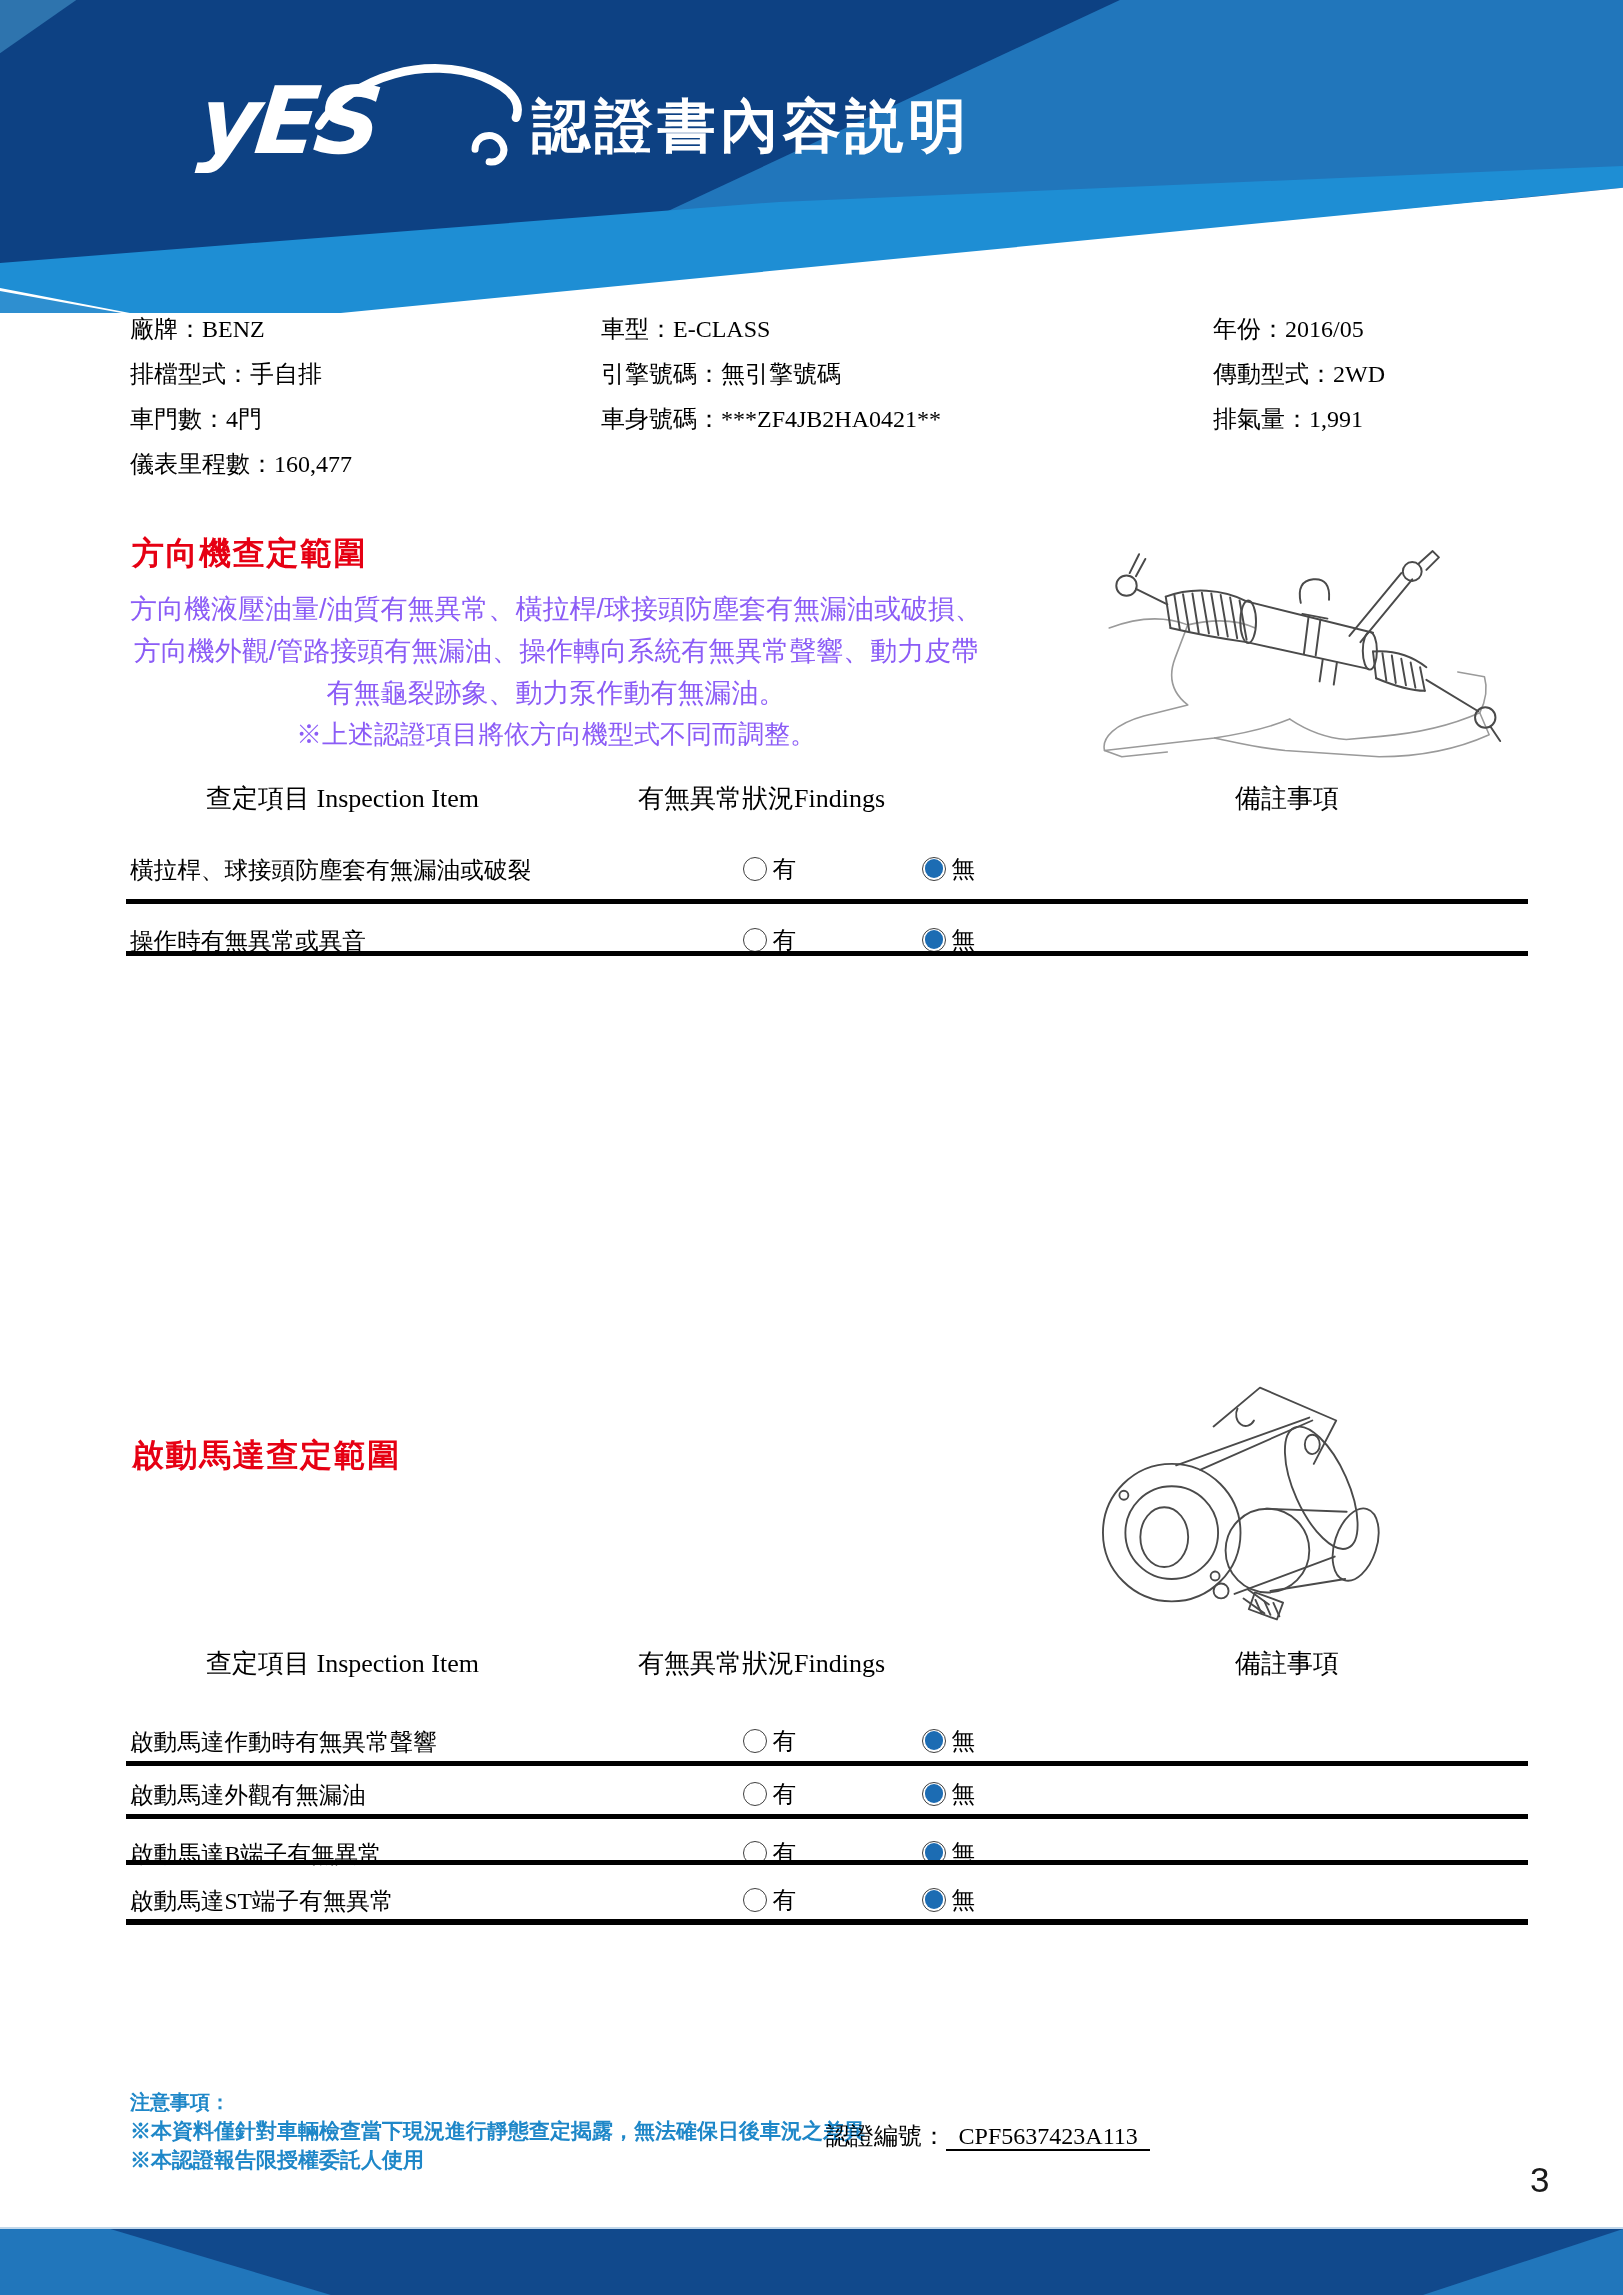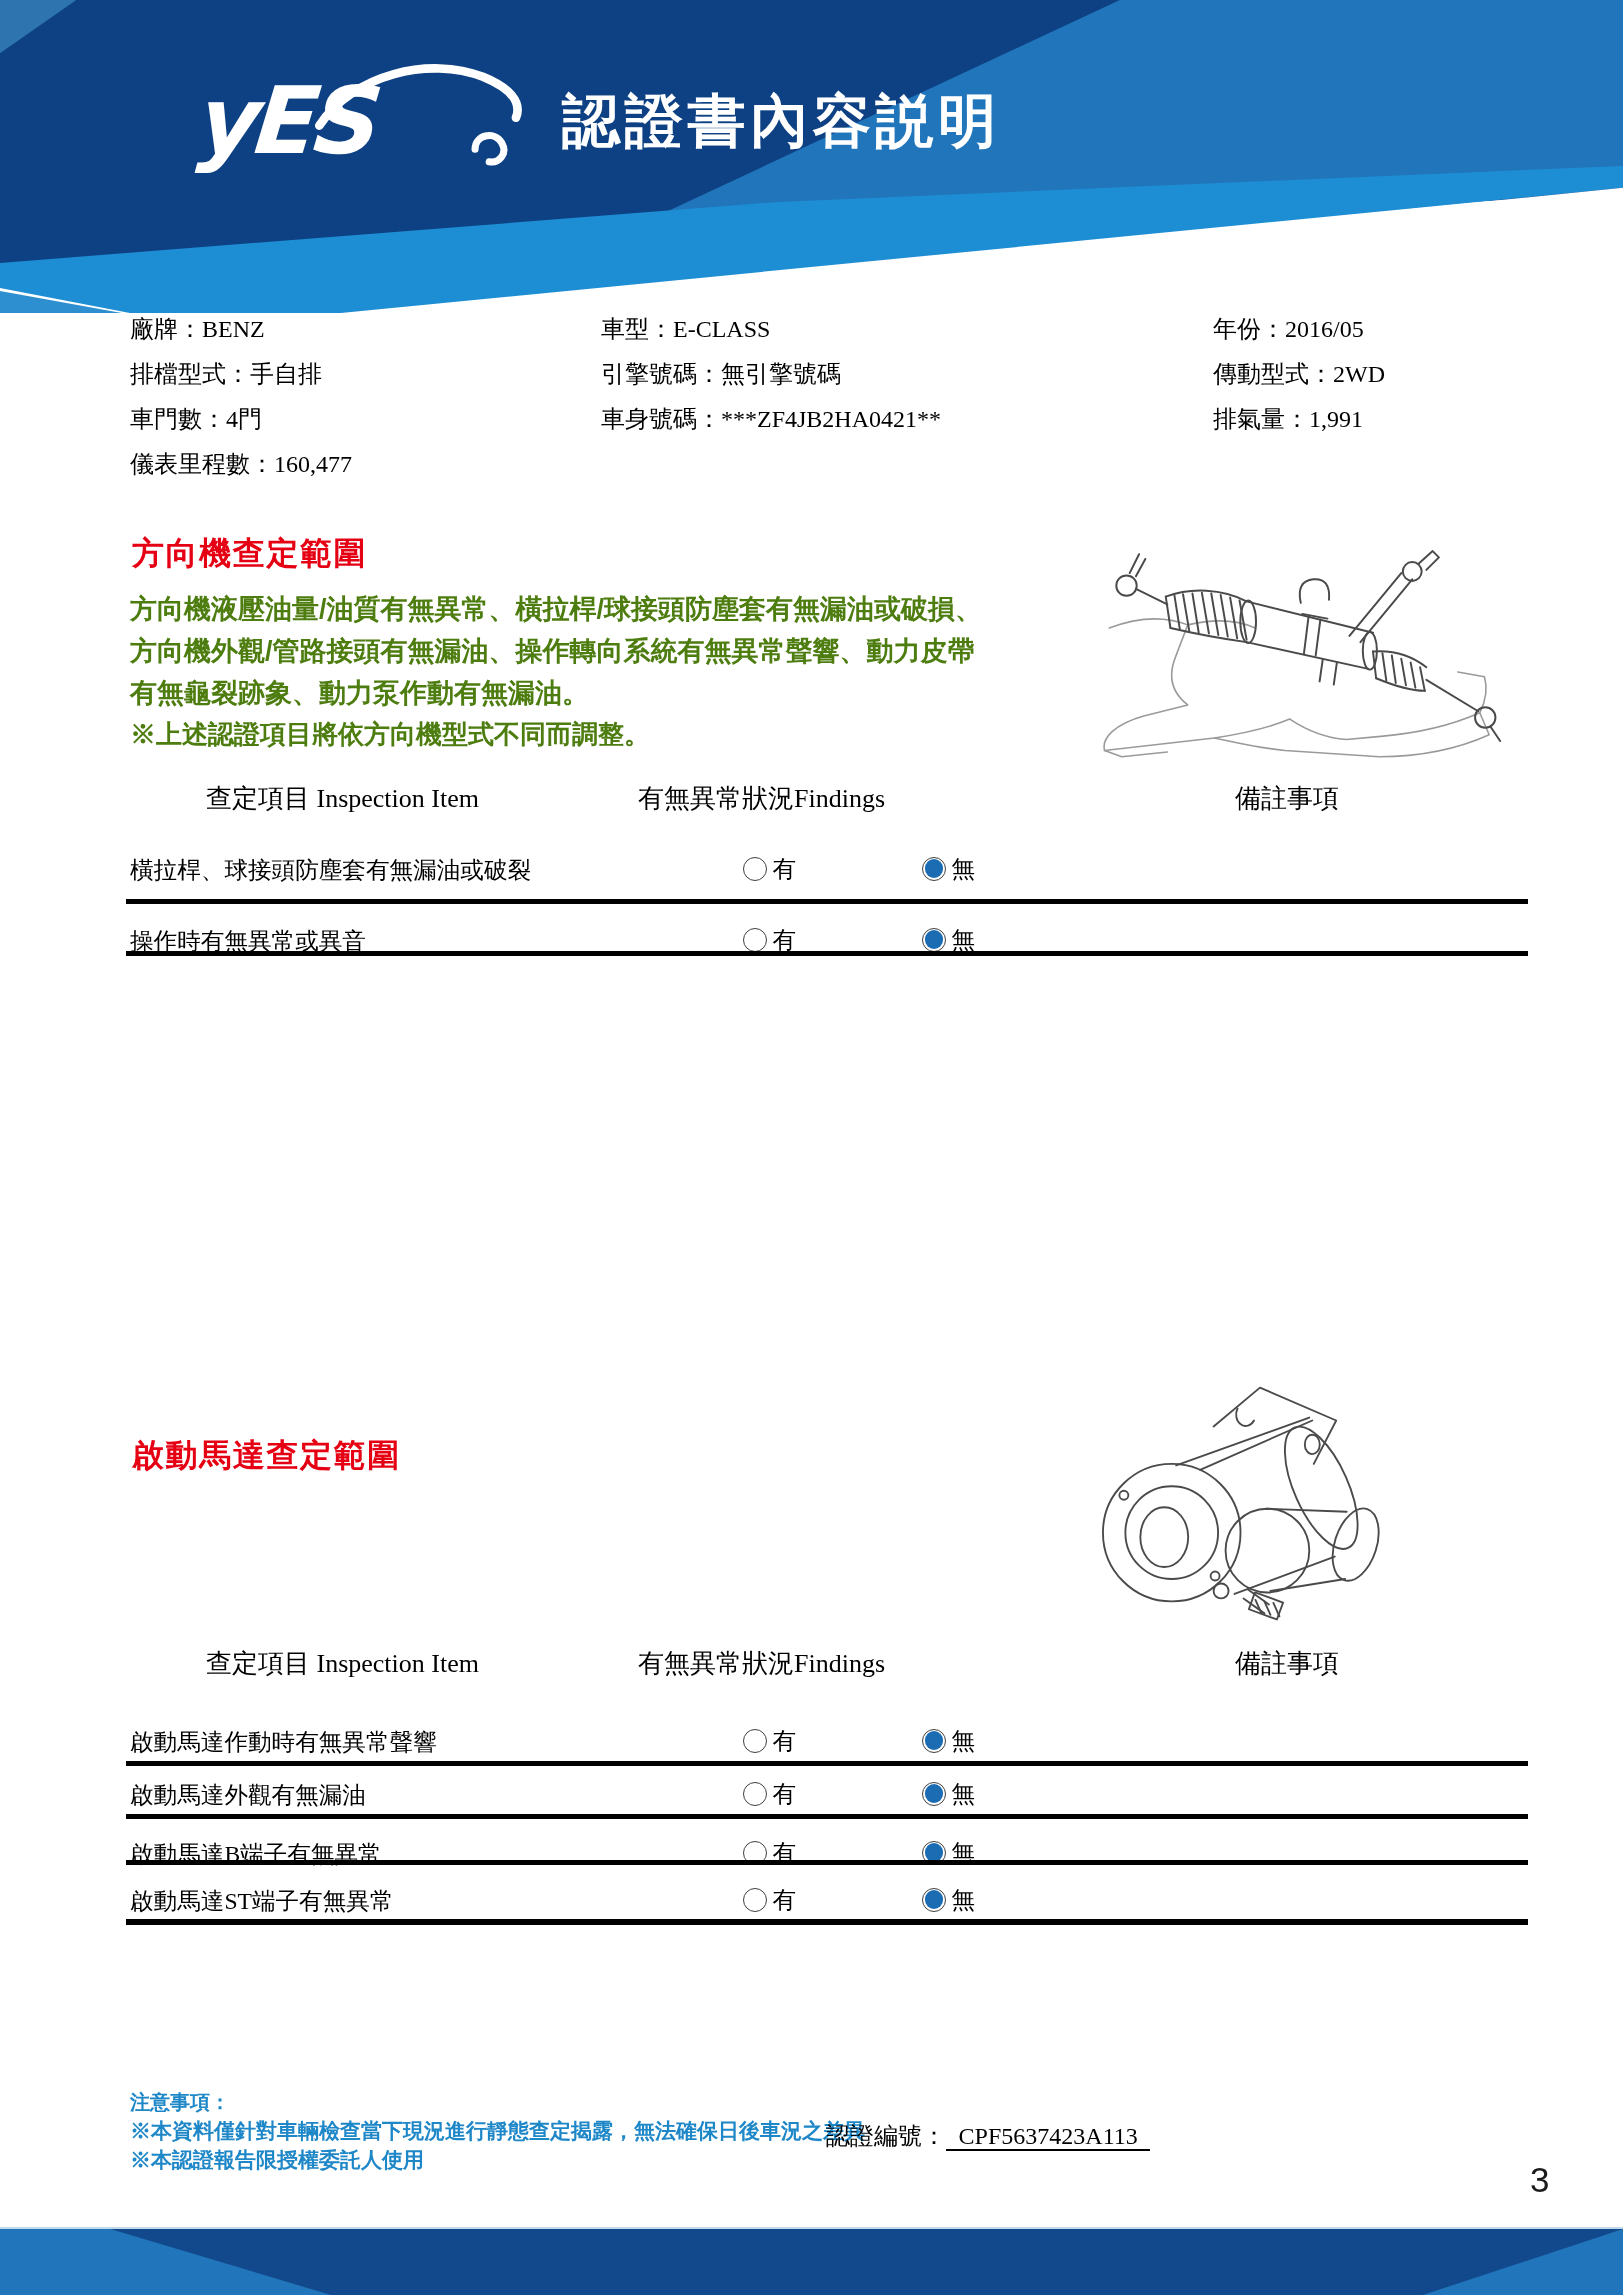--- a/index.html
+++ b/index.html
@@ -14,33 +14,33 @@
   .hd-mid{background:#2176bb;clip-path:polygon(69% 0,100% 0,100% 58%,40.5% 69%);}
   .hd-bright{background:#1e8ed4;clip-path:polygon(0 92%,0 84%,48% 64.5%,100% 53%,100% 60%,21% 100%,8% 100%);}
   .hd-white{background:#ffffff;clip-path:polygon(23% 100%,100% 60%,100% 100%);}
   .hd-bl{background:#2e8fd0;clip-path:polygon(0 93%,7.5% 100%,0 100%);}
 
   .logo{position:absolute;left:195px;top:69px;width:369px;height:134px;}
   .logo-text{position:absolute;left:4.7px;top:6.3px;font-family:"DejaVu Sans","Liberation Sans",sans-serif;
              font-style:italic;font-weight:800;font-size:93px;line-height:93px;color:#fff;
              letter-spacing:-4.7px;transform:skewX(-6deg);}
   .logo-swoosh{position:absolute;left:118px;top:-19px;}
-  .hd-title{position:absolute;left:562px;top:94px;margin:0;font-family:Liberation Mono, monospace;
+  .hd-title{position:absolute;left:532px;top:94px;margin:0;font-family:Liberation Sans, sans-serif;
             font-weight:bold;font-size:58px;line-height:63px;color:#ffffff;letter-spacing:4.7px;}
 
   
   .info-col{position:absolute;top:313px;}
   .info-line{height:45px;font-size:24px;white-space:nowrap;}
   #info-col1{left:130px;} #info-col2{left:601px;} #info-col3{left:1213px;}
 
   
   .sec-title{position:absolute;margin:0;font-family:"Liberation Sans",sans-serif;font-weight:bold;
              font-size:32px;color:#e60013;letter-spacing:1.6px;white-space:nowrap;}
-  .sec-desc{position:absolute;font-family:"Liberation Sans",sans-serif;font-weight:bold;
-            font-size:27px;color:#4d7c0f;}
+  .sec-desc{position:absolute;font-family:"Liberation Sans",sans-serif;font-weight:normal;
+            font-size:27px;color:#8b5cf6;text-align:center;}
   .sec-desc .dline{height:42px;white-space:nowrap;}
   .sec-desc .dnote{height:42px;white-space:nowrap;font-size:26px;}
 
   .illus{position:absolute;}
 
   
   .thead{position:absolute;left:0;width:1426px;height:36px;}
   .thead span{position:absolute;top:0;font-size:26px;white-space:nowrap;}
   .trow{position:absolute;left:130px;width:1398px;height:41px;}
   .trow .item{position:absolute;left:0;top:3.1px;font-size:23.6px;white-space:nowrap;}

